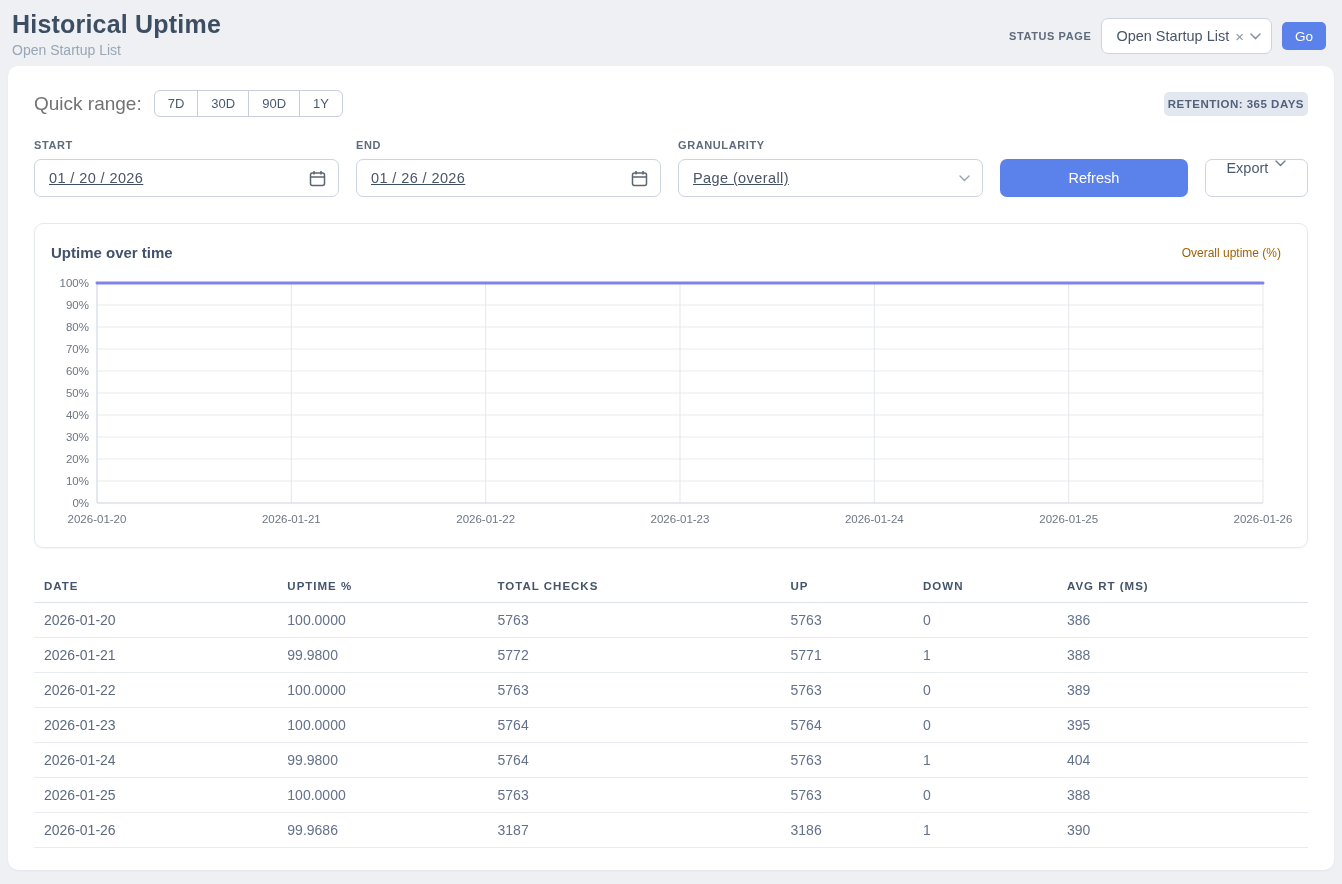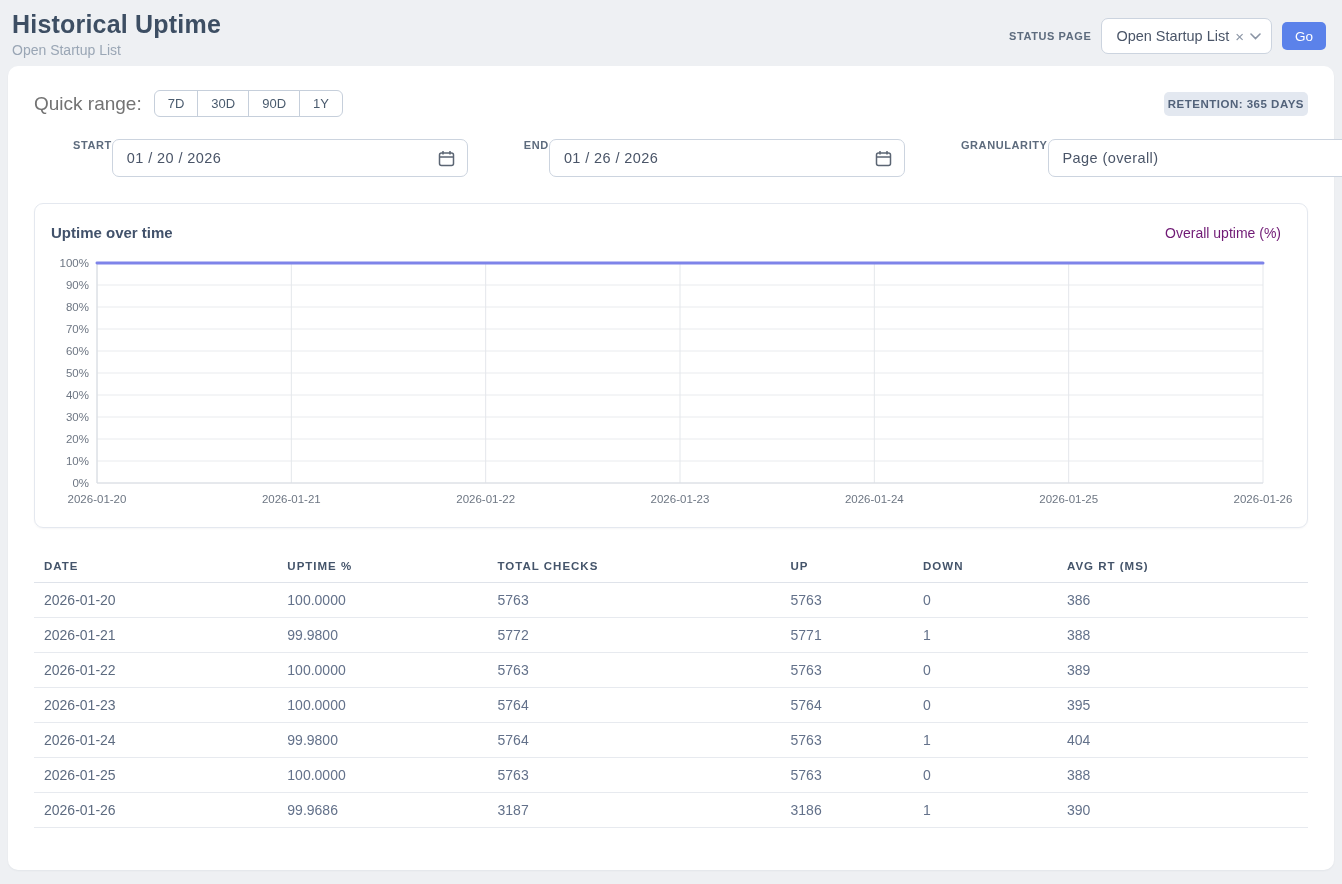--- a/index.html
+++ b/index.html
@@ -31,33 +31,33 @@
   .qr-left { display:flex; align-items:center; gap:12px; }
   .qr-label { font-size:19px; color:#737373; }
   .seg-group { display:inline-flex; }
   .seg-btn { background:#fff; border:1px solid #c6cfdb; color:#4a5b6e; font-size:13px; padding:5px 13px; margin-left:-1px; cursor:pointer; font-family:inherit; }
   .seg-btn:first-child { border-radius:6px 0 0 6px; margin-left:0; }
   .seg-btn:last-child { border-radius:0 6px 6px 0; }
   .badge { background:#e3e8f0; color:#52627a; font-size:11.5px; font-weight:700; letter-spacing:.5px; border-radius:5px; padding:6px 4px; }
 
   
   .controls { display:flex; align-items:flex-end; gap:17px; margin-top:22px; }
-  .field { display:flex; flex-direction:row;margin-left:39px; }
+  .field { display:flex; flex-direction:column; }
   .field-label { font-size:11px; font-weight:700; letter-spacing:.6px; color:#5d6b7d; margin-bottom:8px; }
-  .input-box { display:flex; align-items:center; justify-content:space-between; border:1px solid #ccd4df; border-radius:7px; height:38px; padding:0 12px 0 14px; background:#fff; width:356px; cursor:text; }
+  .input-box { display:flex; align-items:center; justify-content:space-between; border:1px solid #ccd4df; border-radius:7px; height:38px; padding:0 12px 0 14px; background:#fff; width:305px; cursor:text;text-decoration:underline; }
   .input-box .value { font-size:14.5px; color:#4a5568; letter-spacing:.4px; }
   .select-box { cursor:pointer; }
   .btn-refresh { background:#5b82ea; color:#fff; border:none; border-radius:7px; height:38px; width:191px; font-size:14.5px; cursor:pointer; font-family:inherit; }
   .btn-export { background:#fff; border:1px solid #ccd4df; border-radius:7px; height:38px; width:105px; font-size:14.5px; color:#4a5b6e; cursor:pointer; display:flex; align-items:flex-start; justify-content:center; gap:7px; font-family:inherit; }
 
   
   .chart-card { border:1px solid #e4e8ef; border-radius:9px; margin-top:26px; padding:20px 26px 14px 16px; box-shadow:0 1px 2px rgba(20,30,50,.04); }
   .chart-head { display:flex; justify-content:space-between; align-items:center; margin-bottom:14px; }
   .chart-title { font-size:15px; font-weight:700; color:#42526b; }
-  .chart-legend { font-size:14px; color:#701a75; }
+  .chart-legend { font-size:12px; color:#a16207; }
 
   
   .uptime-table { width:100%; border-collapse:collapse; margin-top:24px; }
   .uptime-table th { text-align:left; font-size:11.5px; font-weight:700; letter-spacing:1px; color:#44546a; padding:8px 10px 10px 10px; border-bottom:1px solid #dfe3ea; }
   .uptime-table td { font-size:14px; color:#63718a; padding:9px 10px; border-bottom:1px solid #e7eaef; }
   .uptime-table td:first-child { color:#5d6b80; }
 </style>
 </head>
 <body>
 

